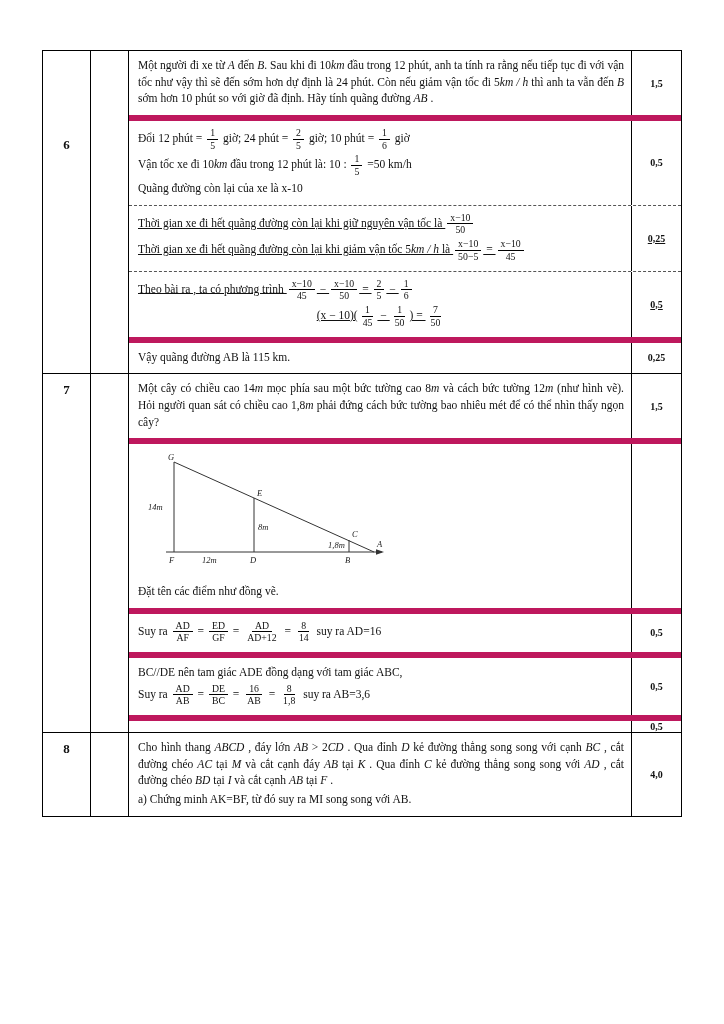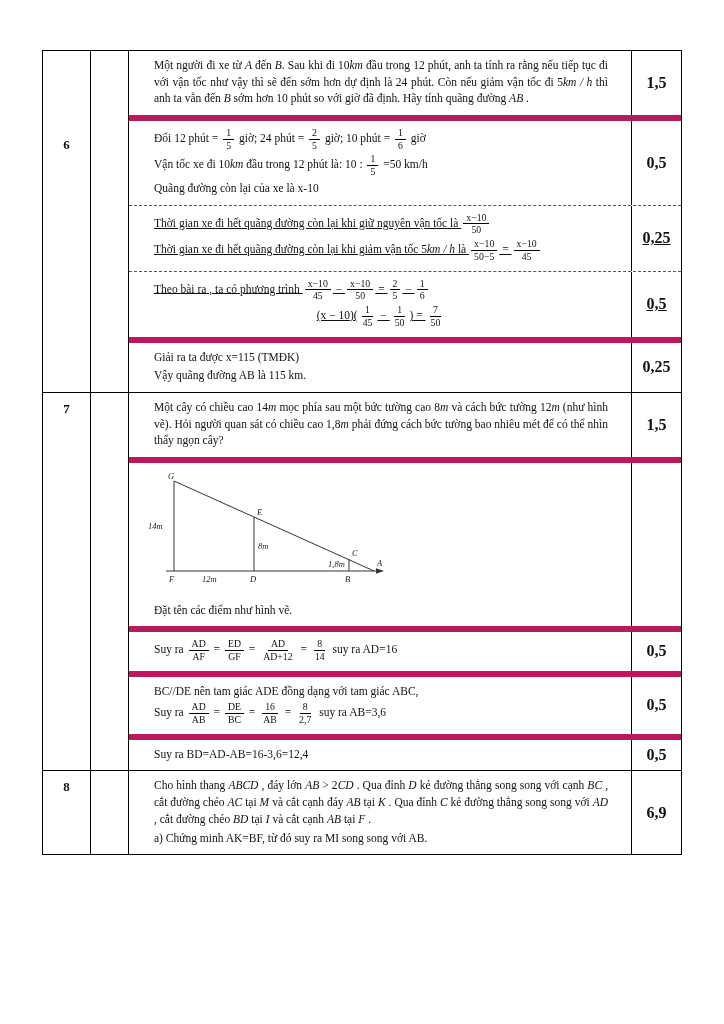--- a/index.html
+++ b/index.html
@@ -25,23 +25,23 @@
   .rows { display:flex; flex-direction:column; }
   .row { display:grid; grid-template-columns:1fr 49px; flex:1; }
   .row.sep-solid { border-top:6px solid #be185d; }
   .row.sep-dashed { border-top:1px dashed #555;text-decoration:underline; }
   .cell {
     padding:4px 7px 6px 9px; border-right:1px solid #000;
     font-size:11.5px; line-height:1.45;
   }
   .score {
     display:flex; align-items:center; justify-content:center;
-    font-weight:bold; font-size:16px;
-  }
-  .line { margin:2px 16px; }
+    font-weight:bold; font-size:10px;
+  }
+  .line { margin:2px 0; }
   .line.center { text-align:center; }
   .line.justify { text-align:justify; }
   .frac {
     display:inline-flex; flex-direction:column; align-items:center;
     vertical-align:middle; font-size:0.85em; line-height:1.2;
     margin:0 2px; text-align:center;
   }
   .fnum { border-bottom:1px solid #000; padding:0 3px; }
   .fden { padding:0 3px; }
   sup { font-size:0.68em; }
@@ -126,21 +126,20 @@
                   <span class="fden">50</span>
                 </span>) = <span class="frac">
                   <span class="fnum">7</span>
                   <span class="fden">50</span>
                 </span></div>
             </div>
           <div class="score">0,5</div>
         </div>
         <div class="row sep-solid">
           <div class="cell">
-              <div class="line">Giải ra ta được x=115 (TMĐK)</div>
               <div class="line">Vậy quãng đường AB là 115 km.</div>
             </div>
           <div class="score">0,25</div>
         </div>
       </div>
     </section>
 
     <section class="question">
       <div class="num-cell pt-sm">7</div>
       <div class="blank-cell"></div>
@@ -167,21 +166,21 @@
                 <text x="4" y="58">14m</text>
                 <text x="114" y="78">8m</text>
                 <text x="184" y="96">1,8m</text>
                 <text x="58" y="111">12m</text>
                 <text x="25" y="111">F</text>
                 <text x="106" y="111">D</text>
                 <text x="201" y="111">B</text>
                 <text x="233" y="95">A</text>
               </svg>
             </div>
-            <div class="line">Đặt tên các điểm như hình vẽ.</div>
+            <div class="line">Đặt tên các điểm như đồng vẽ.</div>
           </div>
           <div class="score"></div>
         </div>
         <div class="row sep-solid">
           <div class="cell">
               <div class="line">Suy ra <span class="frac">
                   <span class="fnum">AD</span>
                   <span class="fden">AF</span>
                 </span> = <span class="frac">
                   <span class="fnum">ED</span>
@@ -203,42 +202,41 @@
                   <span class="fnum">AD</span>
                   <span class="fden">AB</span>
                 </span> = <span class="frac">
                   <span class="fnum">DE</span>
                   <span class="fden">BC</span>
                 </span> = <span class="frac">
                   <span class="fnum">16</span>
                   <span class="fden">AB</span>
                 </span> = <span class="frac">
                   <span class="fnum">8</span>
-                  <span class="fden">2,7</span>
+                  <span class="fden">1,8</span>
                 </span> suy ra AB=3,6</div>
             </div>
           <div class="score">0,5</div>
         </div>
         <div class="row sep-solid">
           <div class="cell">
-              <div class="line">Suy ra BD=AD-AB=16-3,6=12,4</div>
             </div>
           <div class="score">0,5</div>
         </div>
       </div>
     </section>
 
     <section class="question">
       <div class="num-cell pt-sm">8</div>
       <div class="blank-cell"></div>
       <div class="rows">
         <div class="row">
           <div class="cell">
               <div class="line justify">Cho hình thang <i>ABCD</i> , đáy lớn <i>AB</i> &gt; 2<i>CD</i> . Qua đỉnh <i>D</i> kẻ đường thẳng song song với cạnh <i>BC</i> , cắt đường chéo <i>AC</i> tại <i>M</i> và cắt cạnh đáy <i>AB</i> tại <i>K</i> . Qua đỉnh <i>C</i> kẻ đường thẳng song song với <i>AD</i> , cắt đường chéo <i>BD</i> tại <i>I</i> và cắt cạnh <i>AB</i> tại <i>F</i> .</div>
               <div class="line">a) Chứng minh AK=BF, từ đó suy ra MI song song với AB.</div>
             </div>
-          <div class="score">6,9</div>
+          <div class="score">4,0</div>
         </div>
       </div>
     </section>
 
   </div>
 </div>
 
 </body></html>

